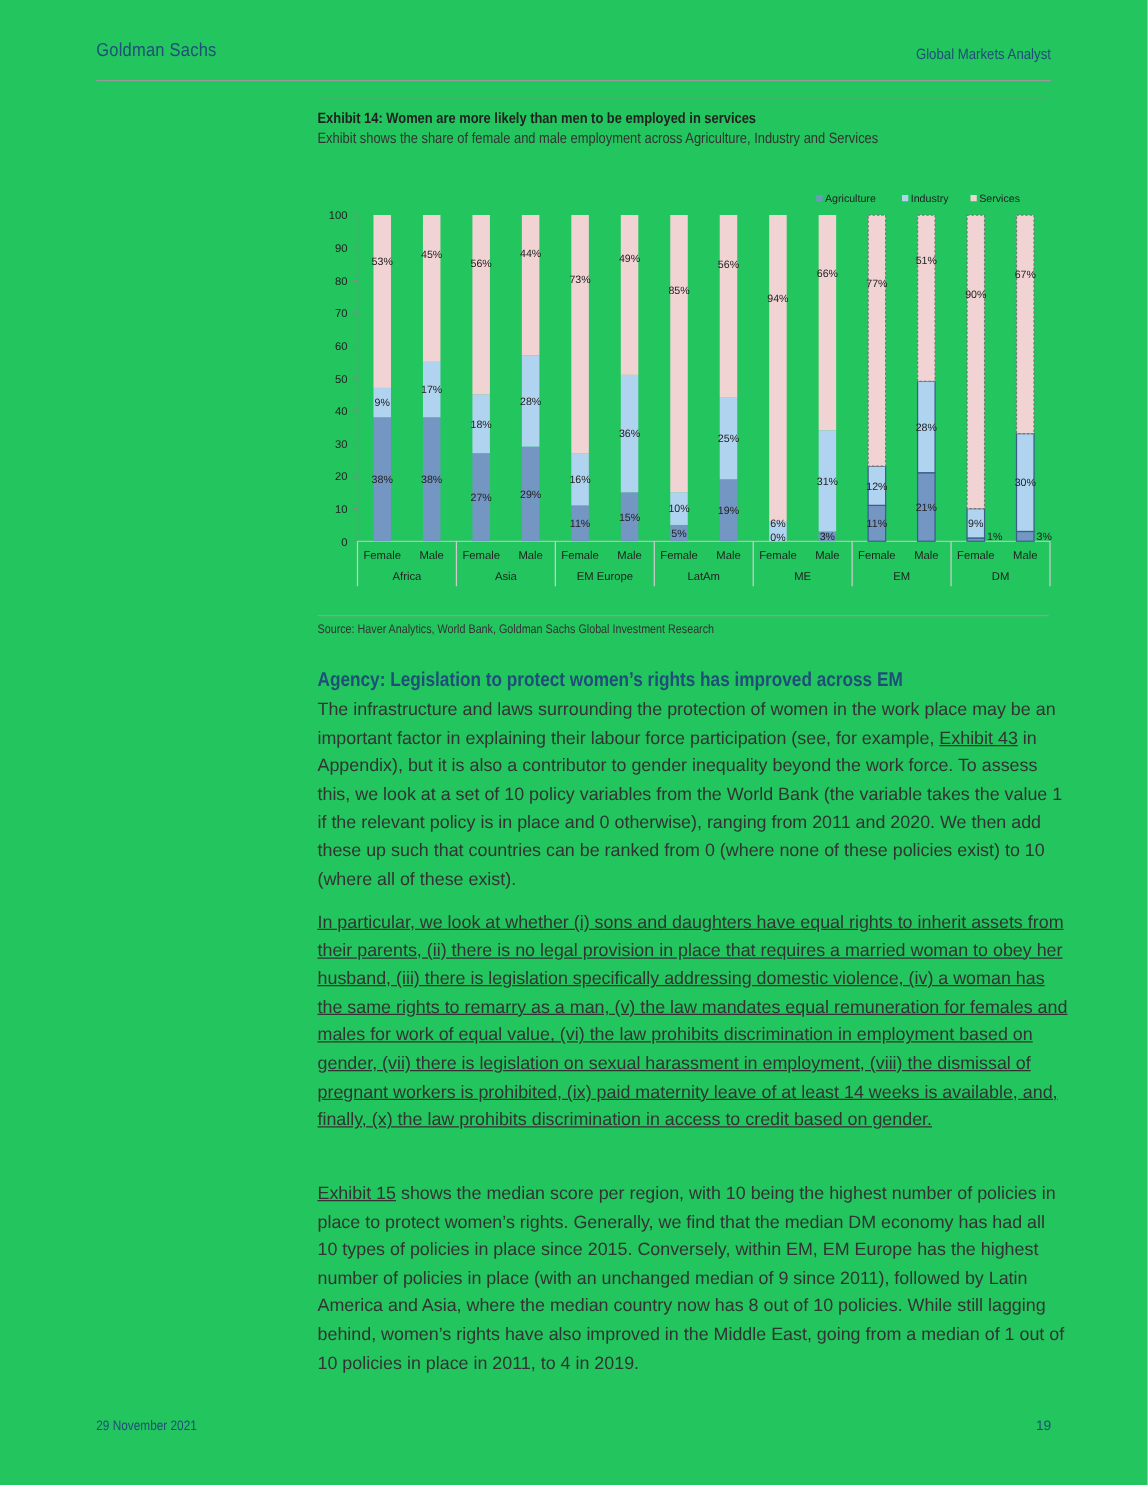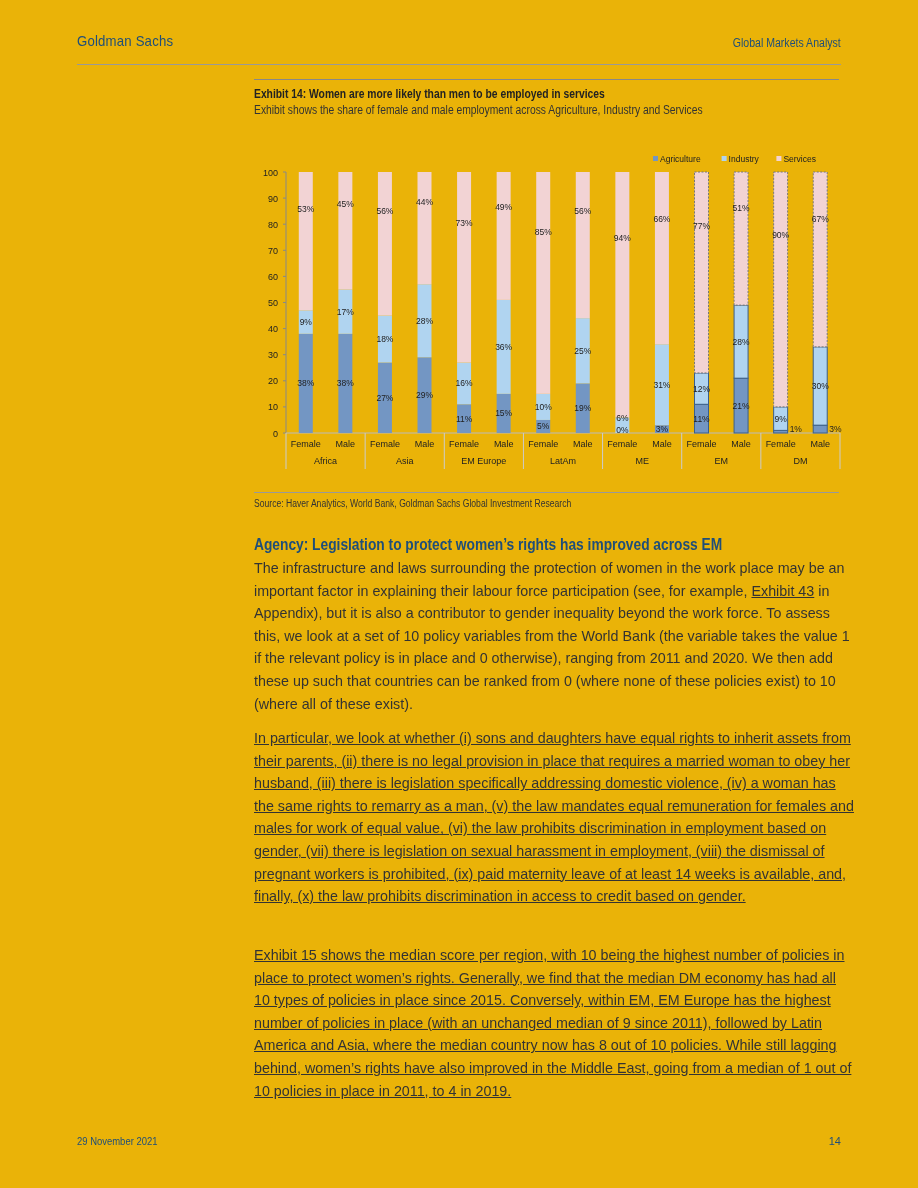--- a/index.html
+++ b/index.html
@@ -1,31 +1,31 @@
 <!DOCTYPE html>
 <html><head>
 <meta charset="utf-8">
 <style>
   body { margin:0; background:#ffffff; }
-  .page { position:relative; width:918px; height:1188px; background:#eab308; font-family:"Liberation Sans", sans-serif; color:#333; }
+  .page { position:relative; width:918px; height:1188px; background:#22c55e; font-family:"Liberation Sans", sans-serif; color:#333; }
   .hdr-left { position:absolute; left:77px; top:32px; font-size:15px; color:#1f4e79; font-family:"Liberation Sans", sans-serif; transform:scaleX(0.88); transform-origin:left; letter-spacing:0.2px; }
   .hdr-right { position:absolute; right:77px; top:36px; font-size:12px; color:#1f4e79; transform:scaleX(0.88); transform-origin:right; }
   .hdr-rule { position:absolute; left:77px; right:77px; top:64px; height:1px; background:#999; }
   .ex-rule { position:absolute; left:254px; right:79px; top:79px; height:1px; background:#888; }
   .ex-title { position:absolute; left:254px; top:87px; font-size:12px; font-weight:bold; color:#222; transform:scaleX(0.86); transform-origin:left; white-space:nowrap; }
   .ex-sub { position:absolute; left:254px; top:103px; font-size:12px; color:#333; transform:scaleX(0.86); transform-origin:left; white-space:nowrap; }
   .chart { position:absolute; left:254px; top:148px; width:590px; height:330px; }
   .src-rule { position:absolute; left:254px; right:79px; top:492px; height:1px; background:#999; }
   .source { position:absolute; left:254px; top:498px; font-size:10px; color:#333; transform:scaleX(0.86); transform-origin:left; white-space:nowrap; }
   .section-head { position:absolute; left:254px; top:536px; font-size:16px; font-weight:bold; color:#1f4e79; transform:scaleX(0.86); transform-origin:left; white-space:nowrap; }
   .para { position:absolute; left:254px; width:600px; font-size:14.3px; line-height:22.6px; color:#333; }
   .para a { color:#333; text-decoration:underline;margin-top:15px; }
   .p1 { top:557px; }
   .p2 { top:727px;text-decoration:underline; }
-  .p3 { top:944px;text-decoration:underline; }
+  .p3 { top:944px; }
   .ftr-left { position:absolute; left:77px; top:1135px; font-size:11px; color:#1f4e79; transform:scaleX(0.86); transform-origin:left; }
   .ftr-right { position:absolute; right:77px; top:1135px; font-size:11px; color:#1f4e79; }
   svg text { font-family:"Liberation Sans", sans-serif; }
 </style>
 </head>
 <body>
 
 <div class="page">
   <div class="hdr-left">Goldman Sachs</div>
   <div class="hdr-right">Global Markets Analyst</div>
@@ -186,14 +186,14 @@
 
   <div class="section-head">Agency: Legislation to protect women’s rights has improved across EM</div>
 
   <div class="para p1"><span>The infrastructure and laws surrounding the protection of women in the work place may be an important factor in explaining their labour force participation (see, for example, </span><a>Exhibit 43</a><span> in Appendix), but it is also a contributor to gender inequality beyond the work force. To assess this, we look at a set of 10 policy variables from the World Bank (the variable takes the value 1 if the relevant policy is in place and 0 otherwise), ranging from 2011 and 2020. We then add these up such that countries can be ranked from 0 (where none of these policies exist) to 10 (where all of these exist).</span></div>
 
   <div class="para p2">In particular, we look at whether (i) sons and daughters have equal rights to inherit assets from their parents, (ii) there is no legal provision in place that requires a married woman to obey her husband, (iii) there is legislation specifically addressing domestic violence, (iv) a woman has the same rights to remarry as a man, (v) the law mandates equal remuneration for females and males for work of equal value, (vi) the law prohibits discrimination in employment based on gender, (vii) there is legislation on sexual harassment in employment, (viii) the dismissal of pregnant workers is prohibited, (ix) paid maternity leave of at least 14 weeks is available, and, finally, (x) the law prohibits discrimination in access to credit based on gender.</div>
 
   <div class="para p3"><a>Exhibit 15</a><span> shows the median score per region, with 10 being the highest number of policies in place to protect women’s rights. Generally, we find that the median DM economy has had all 10 types of policies in place since 2015. Conversely, within EM, EM Europe has the highest number of policies in place (with an unchanged median of 9 since 2011), followed by Latin America and Asia, where the median country now has 8 out of 10 policies. While still lagging behind, women’s rights have also improved in the Middle East, going from a median of 1 out of 10 policies in place in 2011, to 4 in 2019.</span></div>
 
   <div class="ftr-left">29 November 2021</div>
-  <div class="ftr-right">14</div>
+  <div class="ftr-right">19</div>
 </div>
 
 </body></html>

